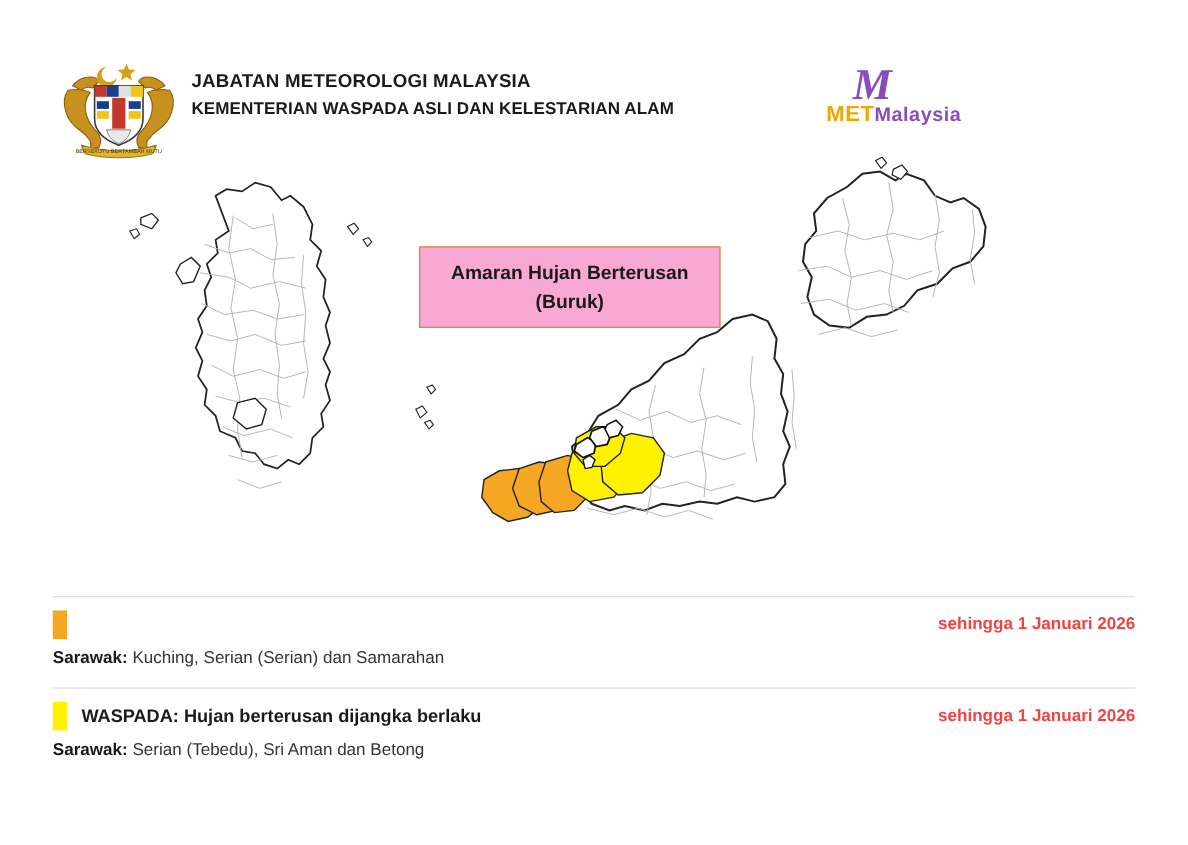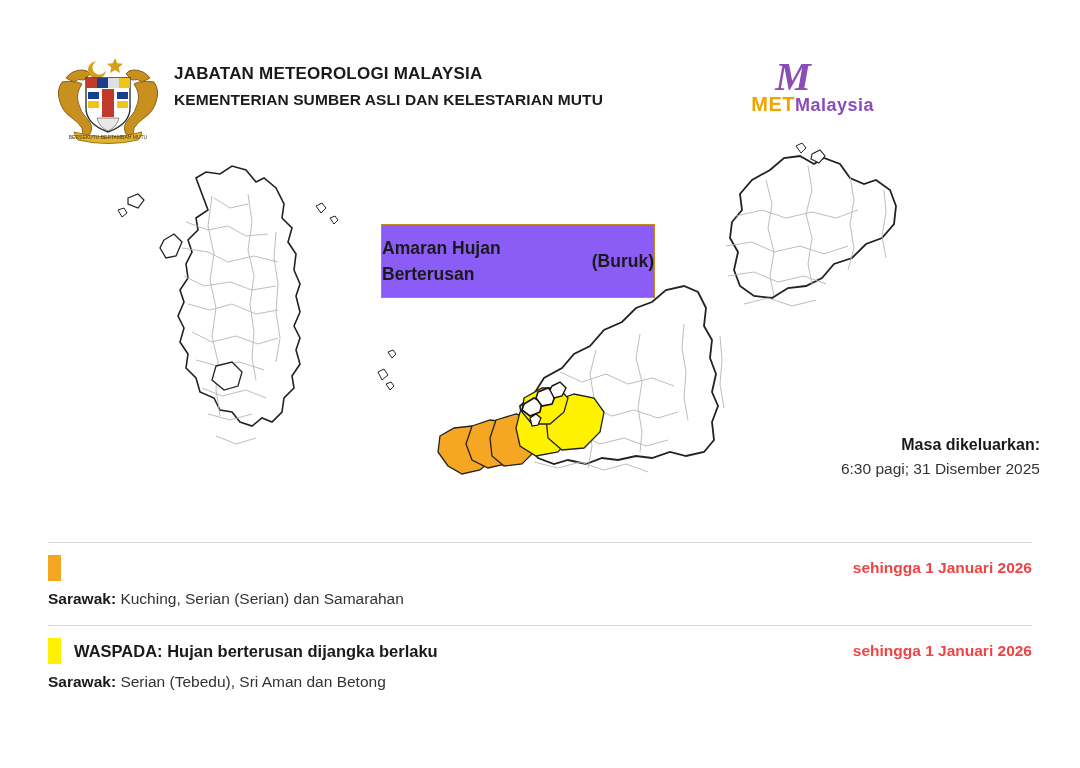--- a/index.html
+++ b/index.html
@@ -98,24 +98,24 @@
     position: absolute;
     left: 0;
     top: 0;
   }
   .warning-banner {
     position: absolute;
     left: 381px;
     top: 88px;
     width: 274px;
     height: 74px;
-    background: #8b5cf6;
+    background: #f9a8d4;
     border: 1px solid #c9861a;
     display: flex;
-    flex-direction: row;
+    flex-direction: column;
     align-items: center;
     justify-content: center;
     box-sizing: border-box;
   }
   .warning-banner .wb-line {
     font-size: 17.5px;
     font-weight: bold;
     color: #1a1a1a;
     line-height: 26px;
   }
@@ -219,21 +219,21 @@
       <rect x="65" y="53" width="11" height="7" fill="#f0c419"></rect>
       <path d="M45 70 h22 q-2 9 -11 13 q-9 -4 -11 -13 z" fill="#e8e8e8" stroke="#777" stroke-width=".8"></path>
 
       <path d="M22 84 q34 10 68 0 q-2 7 -4 8 q-30 7 -60 0 q-2 -1 -4 -8 z" fill="#e0b431" stroke="#9a7516" stroke-width="1"></path>
       <text x="56" y="91" font-size="5" text-anchor="middle" fill="#4a3708" font-family="Liberation Sans, sans-serif">BERSEKUTU BERTAMBAH MUTU</text>
     </svg>
   </div>
 
   <div class="header-titles">
     <div class="header-line1">JABATAN METEOROLOGI MALAYSIA</div>
-    <div class="header-line2">KEMENTERIAN SUMBER ASLI DAN KELESTARIAN MUTU</div>
+    <div class="header-line2">KEMENTERIAN WASPADA ASLI DAN KELESTARIAN ALAM</div>
   </div>
 
   <div class="met-logo">
     <span class="met-mark">M</span>
     <span class="met-word"><span>MET</span><span class="my">Malaysia</span></span>
   </div>
 </div>
 
 <div class="map-area">
 
@@ -321,24 +321,20 @@
         </g>
       </g>
     </g>
   </svg>
 
   <div class="warning-banner">
     <div class="wb-line">Amaran Hujan Berterusan</div>
     <div class="wb-line">(Buruk)</div>
   </div>
 
-  <div class="issued">
-    <div class="issued-label">Masa dikeluarkan:</div>
-    <div class="issued-value">6:30 pagi; 31 Disember 2025</div>
-  </div>
 </div>
 
 <div class="legend">
 
   <div class="legend-block">
     <div class="legend-row">
       <div class="swatch buruk"></div>
       <div class="legend-until">sehingga 1 Januari 2026</div>
     </div>
     <div class="legend-detail">

